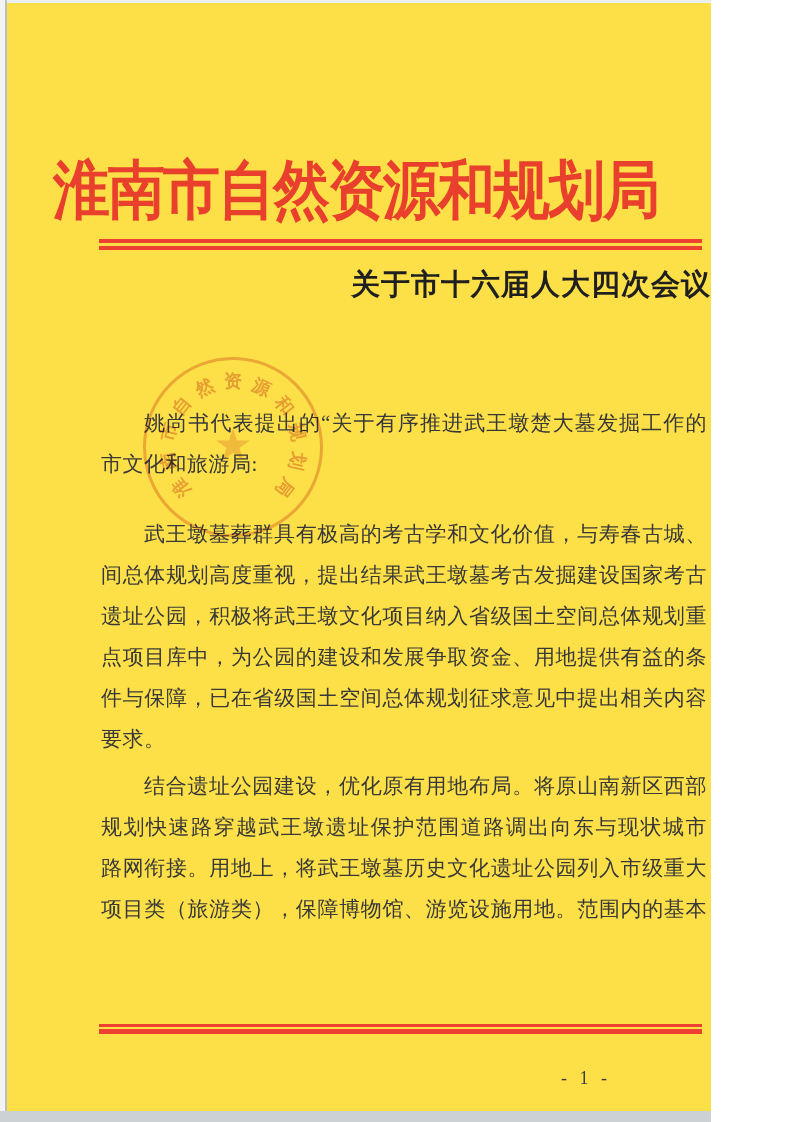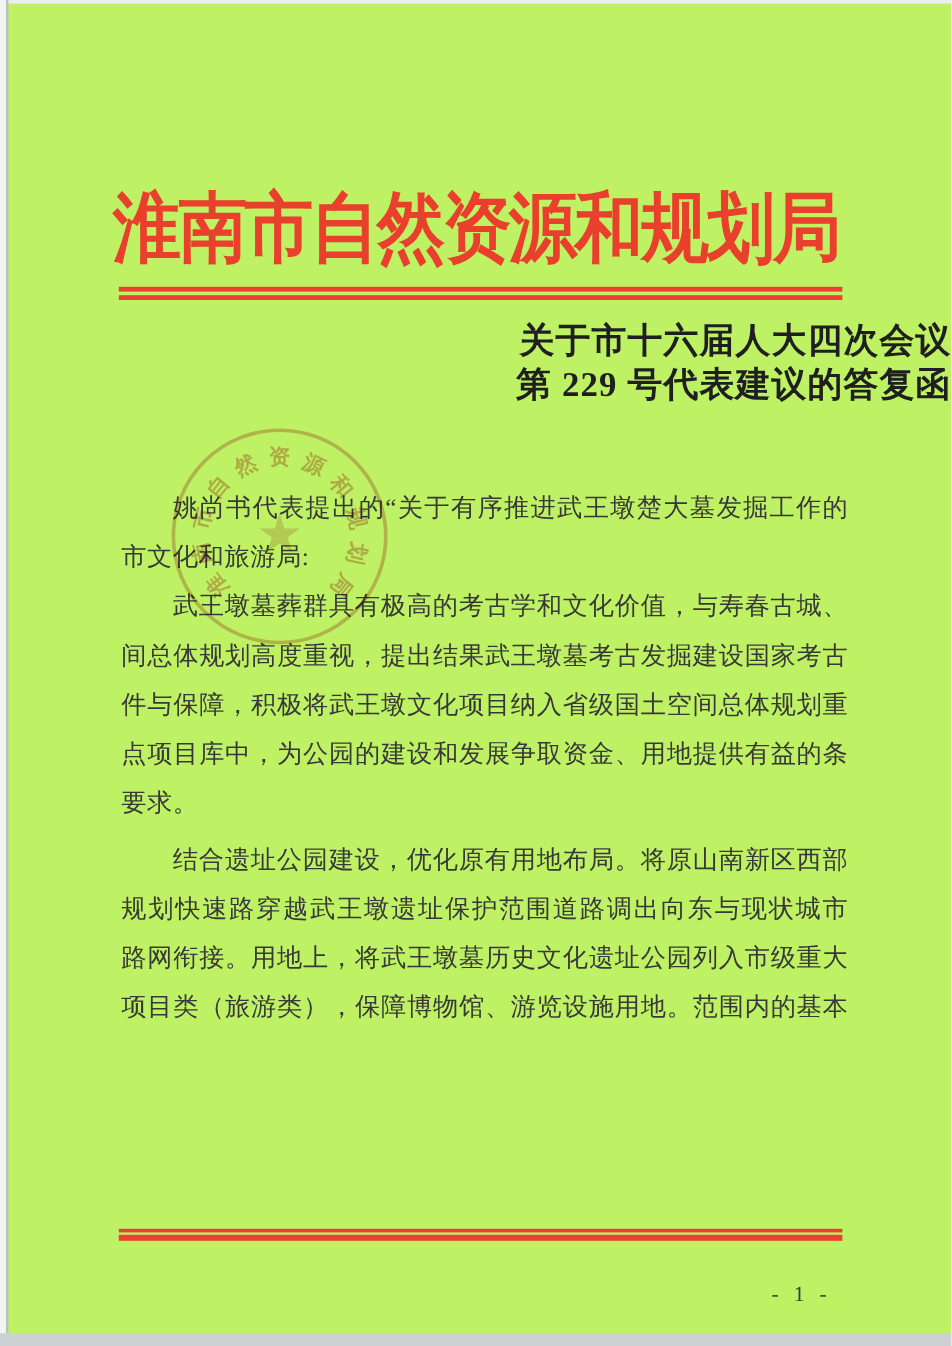--- a/index.html
+++ b/index.html
@@ -1,23 +1,23 @@
 <!DOCTYPE html>
 <html><head>
 <meta charset="utf-8">
 <style>
   * { margin: 0; padding: 0; box-sizing: border-box; }
   html, body { background: #ffffff; }
   body { font-family: "Liberation Serif", "DejaVu Serif", serif; }
 
   .page {
     position: relative;
-    width: 793px;
+    width: 711px;
     height: 1122px;
-    background: #bef264;
+    background: #fde047;
     overflow: hidden;
   }
 
   
   .edge-top    { position: absolute; left: 0; top: 0; width: 100%; height: 3px; background: #eceff0; }
   .edge-left-line { position: absolute; left: 5px; top: 0; width: 2px; height: 1114px; background: #b9bfc2; }
   .edge-left-pale { position: absolute; left: 0; top: 0; width: 5px; height: 100%; background: #f2f4f4; }
   .edge-bottom { position: absolute; left: 0; bottom: 0; width: 100%; height: 11px; background: #ccd1d3; }
 
   
@@ -62,21 +62,21 @@
     left: 101px; top: 398px;
     width: 606px;
     font-size: 21px;
     line-height: 41px;
     color: #383838;
     letter-spacing: 0.5px;
   }
   .line { text-align: justify; white-space: nowrap; }
   .line.just  { text-align-last: justify; white-space: normal; }
   .line.short { text-align-last: left; }
-  .line.indent { text-indent: 2.05em; }
+  .line.indent { text-indent: 2.05em; margin-top: 29px; }
   .line.para-gap-sm { margin-top: 5px; }
   .line.para-gap-md { margin-top: 6px; }
 
   
   .seal {
     position: absolute;
     left: 143px; top: 357px;
     width: 180px; height: 180px;
     border-radius: 50%;
     border: 3px solid rgba(208, 84, 68, 0.38);
@@ -128,30 +128,30 @@
   <div class="edge-left-pale"></div>
   <div class="edge-left-line"></div>
   <div class="edge-bottom"></div>
 
   <div class="agency-title">淮南市自然资源和规划局</div>
 
   <div class="red-rule"></div>
 
   <div class="doc-title">
     <div>关于市十六届人大四次会议</div>
-    <div>第 229 号代表建议的答复函</div>
   </div>
 
   <div class="body-text">
     <div class="line just indent para-gap-sm">姚尚书代表提出的“关于有序推进武王墩楚大墓发掘工作的</div>
     <div class="line short">市文化和旅游局:</div>
     <div class="line just indent">武王墩墓葬群具有极高的考古学和文化价值，与寿春古城、</div>
     <div class="line just">间总体规划高度重视，提出结果武王墩墓考古发掘建设国家考古</div>
-    <div class="line just">件与保障，积极将武王墩文化项目纳入省级国土空间总体规划重</div>
+    <div class="line just">遗址公园，积极将武王墩文化项目纳入省级国土空间总体规划重</div>
     <div class="line just">点项目库中，为公园的建设和发展争取资金、用地提供有益的条</div>
+    <div class="line just">件与保障，已在省级国土空间总体规划征求意见中提出相关内容</div>
     <div class="line short">要求。</div>
     <div class="line just indent para-gap-md">结合遗址公园建设，优化原有用地布局。将原山南新区西部</div>
     <div class="line just">规划快速路穿越武王墩遗址保护范围道路调出向东与现状城市</div>
     <div class="line just">路网衔接。用地上，将武王墩墓历史文化遗址公园列入市级重大</div>
     <div class="line just">项目类（旅游类），保障博物馆、游览设施用地。范围内的基本</div>
   </div>
 
   <div class="seal">
     <span class="seal-star">★</span>
   <span class="seal-char" style="transform: rotate(-128deg) translateY(-66px);">淮</span>

